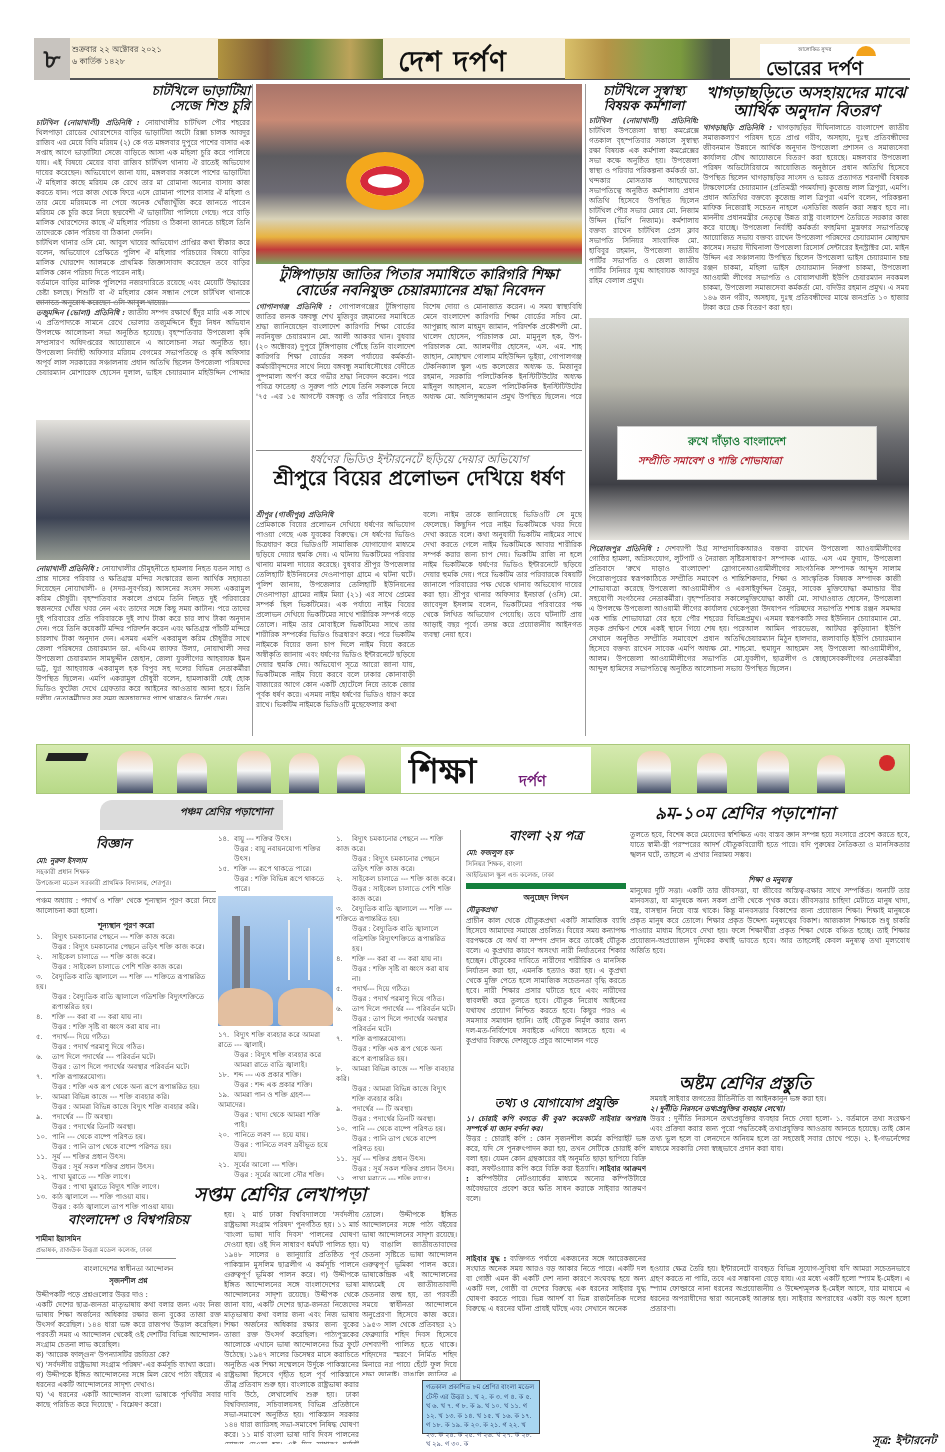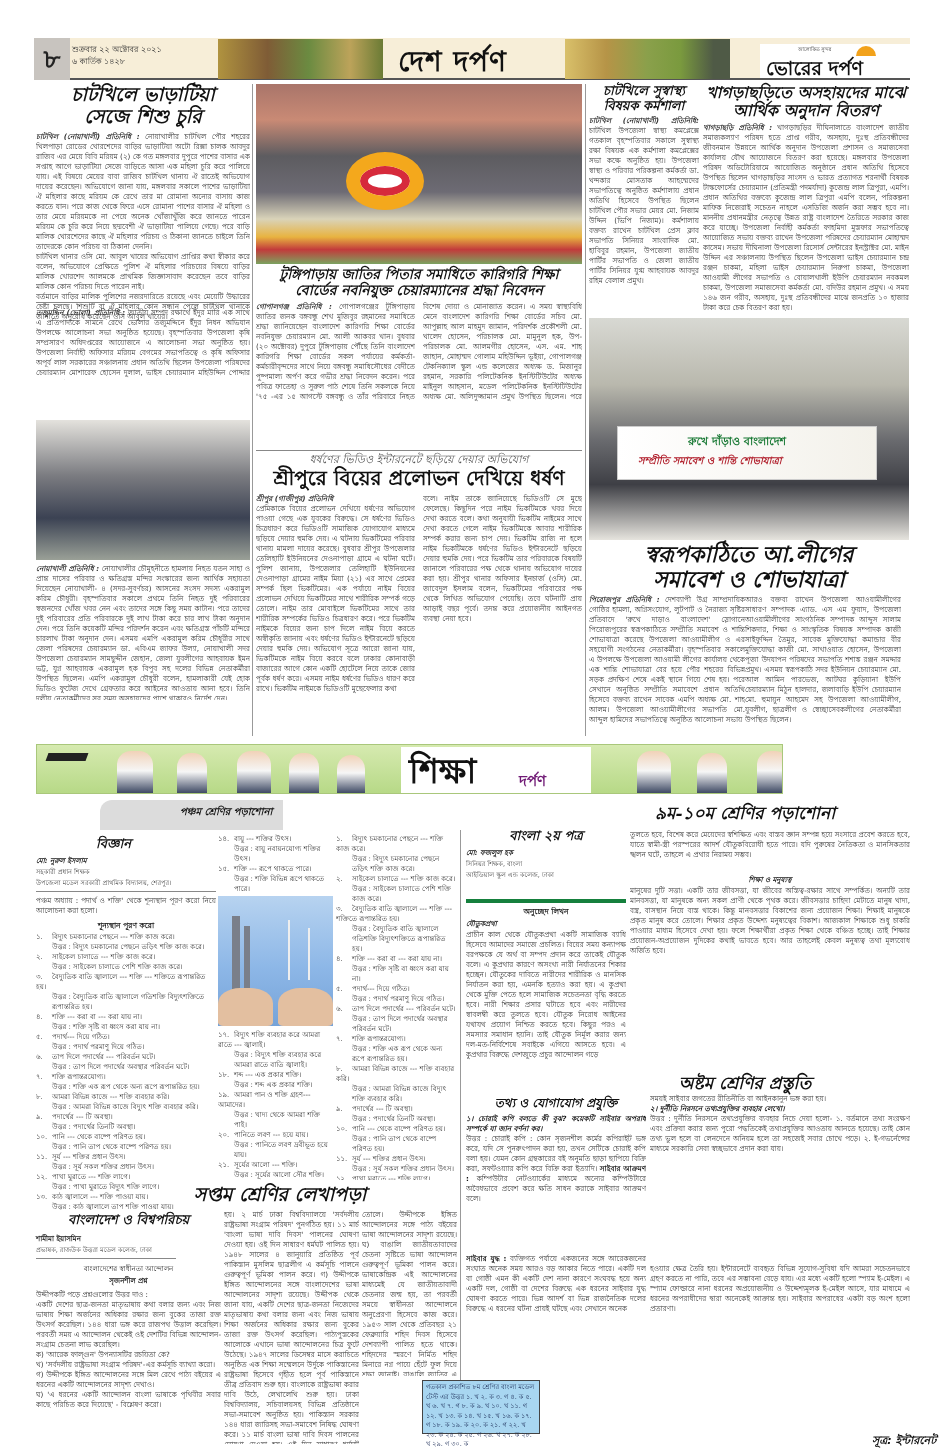--- a/index.html
+++ b/index.html
@@ -29,21 +29,21 @@
   .photo { background: #8a7a6a; overflow: hidden; }
   .photo-main { background: linear-gradient(180deg,#a9756a 0%,#c98a75 20%,#5d5c60 40%,#6d6b74 60%,#d9d3b9 75%,#e8b340 85%,#c23b3b 92%,#7ba360 100%); }
   .wreath { position:absolute; border-radius:50%; border: 14px solid #f4a81c; box-shadow: inset 0 0 0 8px #d62a3c; background:#fff; }
   .photo-rally { background: linear-gradient(180deg,#d8d9d3 0%,#b9b8ad 30%,#6a6b6f 55%,#3e3f45 75%,#e6e4de 100%); }
   .banner-rally { position:absolute; background: linear-gradient(90deg,#fff,#f3f1ea); border:1px solid #ccc; }
   .photo-police { background: linear-gradient(180deg,#e4e2dd 0%,#7a7b80 40%,#3b4253 70%,#9aa097 100%); }
   .photo-strip-a { background: linear-gradient(90deg,#b0933f,#7f5c36 30%,#6b8b41 55%,#bca35a 80%,#6b7b35); }
   .photo-strip-b { background: linear-gradient(90deg,#d9c06a,#b69447 25%,#8aa04b 50%,#7a9a3e 70%,#4f5a46 90%); }
 
   
-  .shiksha { left: 36px; top: 744px; width: 747px; height: 50px; background: linear-gradient(180deg,#d6eab0 0%,#b7d987 100%); border: 1px solid #a9c77b; overflow: hidden; }
+  .shiksha { left: 36px; top: 744px; width: 874px; height: 50px; background: linear-gradient(180deg,#d6eab0 0%,#b7d987 100%); border: 1px solid #a9c77b; overflow: hidden; }
   .shiksha-title { position:absolute; left: 364px; top: 2px; width: 190px; height: 46px; background:#fff; }
   .shiksha-big { position:absolute; left: 8px; top: -2px; font-size: 34px; font-weight: bold; color: #111; font-family: "DejaVu Serif", serif; }
   .shiksha-small { position:absolute; left: 118px; top: 22px; font-size: 15px; font-weight: bold; color:#701a75; font-family: "DejaVu Serif", serif; }
   .kid { position:absolute; background: linear-gradient(180deg,#f1d2b8 0%,#f6f6f6 45%,#2e3a57 100%); border-radius: 14px 14px 2px 2px; }
 
   .class-head { font-family: "DejaVu Serif", serif; font-style: italic; font-weight: bold; color: #111; text-align: center; }
   .pill { left: 100px; top: 800px; width: 183px; height: 30px; background: #dcdcdc; border-radius: 12px 0 0 0; }
 
   .qlist { font-size: 7px; line-height: 10px; color: #333; }
   .qlist .n { display:inline-block; width: 16px; }
@@ -69,21 +69,21 @@
 <div class="abs photo-strip photo-strip-a" style="left:218px;width:165px;"></div>
 <div class="abs section-title">দেশ দর্পণ</div>
 <div class="abs photo-strip photo-strip-b" style="left:565px;width:165px;"></div>
 <div class="abs brand">
   <div class="sun"></div>
   <div class="brand-small">আলোকিত সুন্দর</div>
   <div class="brand-name">ভোরের দর্পণ</div>
 </div>
 
 <div class="abs" style="left:36px;top:84px;width:214px;">
-  <div class="hl" style="font-size:19px;">
+  <div class="hl" style="font-size:13px;text-align:right;">
     <div>চাটখিলে ভাড়াটিয়া</div>
     <div>সেজে শিশু চুরি</div>
   </div>
   <div class="body" style="height:216px;margin-top:4px;">
     <span class="byline">চাটখিল (নোয়াখালী) প্রতিনিধি :</span>
     <span>নোয়াখালীর চাটখিল পৌর শহরের খিলপাড়া রোডের খোরশেদের বাড়ির ভাড়াটিয়া অটো রিক্সা চালক আবদুর রাজিব এর মেয়ে বিবি মরিয়ম (২) কে গত মঙ্গলবার দুপুরে পাশের বাসার এক সপ্তাহ আগে ভাড়াটিয়া সেজে বাড়িতে আসা এক মহিলা চুরি করে পালিয়ে যায়। এই বিষয়ে মেয়ের বাবা রাজিব চাটখিল থানায় ঐ রাতেই অভিযোগ দায়ের করেছেন। অভিযোগে জানা যায়, মঙ্গলবার সকালে পাশের ভাড়াটিয়া ঐ মহিলার কাছে মরিয়ম কে রেখে তার মা রোমানা অন্যের বাসায় কাজ করতে যান। পরে কাজ থেকে ফিরে এসে রোমানা পাশের বাসার ঐ মহিলা ও তার মেয়ে মরিয়মকে না পেয়ে অনেক খোঁজাখুঁজি করে জানতে পারেন মরিয়ম কে চুরি করে নিয়ে ছদ্মবেশী ঐ ভাড়াটিয়া পালিয়ে গেছে। পরে বাড়ি মালিক খোরশেদের কাছে ঐ মহিলার পরিচয় ও ঠিকানা জানতে চাইলে তিনি তাদেরকে কোন পরিচয় বা ঠিকানা দেননি।</span><br>
     <span>চাটখিল থানার ওসি মো. আবুল খায়ের অভিযোগ প্রাপ্তির কথা স্বীকার করে বলেন, অভিযোগে প্রেক্ষিতে পুলিশ ঐ মহিলার পরিচয়ের বিষয়ে বাড়ির মালিক খোরশেদ আলমকে প্রাথমিক জিজ্ঞাসাবাদ করেছেন তবে বাড়ির মালিক কোন পরিচয় দিতে পারেন নাই।</span><br>
     <span>বর্তমানে বাড়ির মালিক পুলিশের নজরদারিতে রয়েছে এবং মেয়েটি উদ্ধারের চেষ্টা চলছে। শিশুটি বা ঐ মহিলার কোন সন্ধান পেলে চাটখিল থানাকে জানাতে অনুরোধ করেছেন ওসি আবুল খায়ের।</span>
   </div>
 </div>
@@ -121,21 +121,21 @@
       <span>গোপালগঞ্জের টুঙ্গিপাড়ায় জাতির জনক বঙ্গবন্ধু শেখ মুজিবুর রহমানের সমাধিতে শ্রদ্ধা জানিয়েছেন বাংলাদেশ কারিগরি শিক্ষা বোর্ডের নবনিযুক্ত চেয়ারম্যান মো. আলী আকবর খান। বুধবার (২০ অক্টোবর) দুপুরে টুঙ্গিপাড়ায় পৌঁছে তিনি বাংলাদেশ কারিগরি শিক্ষা বোর্ডের সকল পর্যায়ের কর্মকর্তা-কর্মচারীবৃন্দদের সাথে নিয়ে বঙ্গবন্ধু সমাধিসৌধের বেদীতে পুষ্পমাল্য অর্পণ করে গভীর শ্রদ্ধা নিবেদন করেন। পরে পবিত্র ফাতেহা ও সুরুল পাঠ শেষে তিনি সকলকে নিয়ে '৭৫ -এর ১৫ আগস্টে বঙ্গবন্ধু ও তাঁর পরিবারে নিহত সকল শহীদের রুহের মাগফিরাত কামনায়, বঙ্গবন্ধুর সুযোগ্য কন্যা, গণপ্রজাতন্ত্রী বাংলাদেশ সরকারের মাননীয় প্রধানমন্ত্রী শেখ হাসিনা'র সুস্বাস্থ্য ও দীর্ঘায়ু কামনা করে</span>
     </div>
     <div class="body" style="width:159px;height:100px;">বিশেষ দোয়া ও মোনাজাত করেন। এ সময় স্বাস্থ্যবিধি মেনে বাংলাদেশ কারিগরি শিক্ষা বোর্ডের সচিব মো. আপুল্লাহ আল মাহমুদ জামান, পরিদর্শক প্রকৌশলী মো. খালেদ হোসেন, পরিচালক মো. মামুনুল হক, উপ-পরিচালক মো. আলমগীর হোসেন, এস. এম. শাহ জাহান, মোহাম্মদ গোলাম মহিউদ্দিন ভূইয়া, গোপালগঞ্জ টেকনিক্যাল স্কুল এন্ড কলেজের অধ্যক্ষ ড. মিজানুর রহমান, সরকারি পলিটেকনিক ইনস্টিটিউটের অধ্যক্ষ মাইনুল আহসান, মডেল পলিটেকনিক ইনস্টিটিউটের অধ্যক্ষ মো. অলিদুজ্জামান প্রমুখ উপস্থিত ছিলেন। পরে বাংলাদেশ কারিগরি শিক্ষা বোর্ডের নবনিযুক্ত চেয়ারম্যান মো. আলী আকবর খান বঙ্গবন্ধু ভবনে সংরক্ষিত পরিদর্শন বইয়ে মন্তব্য লিখে স্বাক্ষর করেন।</div>
   </div>
 </div>
 <div class="abs rule-h" style="left:256px;top:450px;width:326px;"></div>
 
 <div class="abs" style="left:256px;top:454px;width:326px;">
   <div class="hl" style="font-size:11px;font-weight:normal;color:#555;">ধর্ষণের ভিডিও ইন্টারনেটে ছড়িয়ে দেয়ার অভিযোগ</div>
   <div class="hl" style="font-size:20px;font-style:normal;">শ্রীপুরে বিয়ের প্রলোভন দেখিয়ে ধর্ষণ</div>
-  <div style="display:flex;gap:8px;margin-top:4px;">
+  <div style="display:flex;gap:8px;margin-top:20px;">
     <div class="body" style="width:159px;height:230px;">
       <span class="byline">শ্রীপুর (গাজীপুর) প্রতিনিধি</span><br>
       <span>প্রেমিকাকে বিয়ের প্রলোভন দেখিয়ে ধর্ষণের অভিযোগ পাওয়া গেছে এক যুবকের বিরুদ্ধে। সে ধর্ষণের ভিডিও চিত্রধারণ করে ভিডিওটি সামাজিক যোগাযোগ মাধ্যমে ছড়িয়ে দেয়ার হুমকি দেয়। এ ঘটনায় ভিকটিমের পরিবার থানায় মামলা দায়ের করেছে। বুধবার শ্রীপুর উপজেলার তেলিহাটি ইউনিয়নের দেওনাপাড়া গ্রামে এ ঘটনা ঘটে। পুলিশ জানায়, উপজেলার তেলিহাটি ইউনিয়নের দেওনাপাড়া গ্রামের নাইম মিয়া (২১) এর সাথে প্রেমের সম্পর্ক ছিল ভিকটিমের। এক পর্যায়ে নাইম বিয়ের প্রলোভন দেখিয়ে ভিকটিমের সাথে শারীরিক সম্পর্ক গড়ে তোলে। নাইম তার মোবাইলে ভিকটিমের সাথে তার শারীরিক সম্পর্কের ভিডিও চিত্রধারণ করে। পরে ভিকটিম নাইমকে বিয়ের জন্য চাপ দিলে নাইম বিয়ে করতে অস্বীকৃতি জানায় এবং ধর্ষণের ভিডিও ইন্টারনেটে ছড়িয়ে দেয়ার হুমকি দেয়। অভিযোগ সূত্রে আরো জানা যায়, ভিকটিমকে নাইম বিয়ে করবে বলে ঢাকার কোনাবাড়ী বাজারের আগে কোন একটি হোটেলে নিয়ে তাকে জোর পূর্বক ধর্ষণ করে। এসময় নাইম ধর্ষণের ভিডিও ধারণ করে রাখে। ভিকটিম নাইমকে ভিডিওটি মুছেফেলার কথা</span>
     </div>
     <div class="body" style="width:159px;height:230px;">বলে। নাইম তাকে জানিয়েছে ভিডিওটি সে মুছে ফেলেছে। কিছুদিন পরে নাইম ভিকটিমকে খবর দিয়ে দেখা করতে বলে। কথা অনুযায়ী ভিকটিম নাইমের সাথে দেখা করতে গেলে নাইম ভিকটিমকে আবার শারীরিক সম্পর্ক করার জন্য চাপ দেয়। ভিকটিম রাজি না হলে নাইম ভিকটিমকে ধর্ষণের ভিডিও ইন্টারনেটে ছড়িয়ে দেয়ার হুমকি দেয়। পরে ভিকটিম তার পরিবারকে বিষয়টি জানালে পরিবারের পক্ষ থেকে থানায় অভিযোগ দায়ের করা হয়। শ্রীপুর থানার অফিসার ইনচার্জ (ওসি) মো. জাবেদুল ইসলাম বলেন, ভিকটিমের পরিবারের পক্ষ থেকে লিখিত অভিযোগ পেয়েছি। তবে ঘটনাটি প্রায় আড়াই বছর পূর্বে। তদন্ত করে প্রয়োজনীয় আইনগত ব্যবস্থা নেয়া হবে।</div>
   </div>
 </div>
 
 <div class="abs rule-v" style="left:585px;top:84px;height:652px;"></div>
 
@@ -160,24 +160,20 @@
   </div>
 </div>
 
 <div class="abs photo photo-rally" style="left:589px;top:318px;width:320px;height:222px;">
   <div class="banner-rally" style="left:28px;top:108px;width:260px;height:54px;">
     <div style="position:absolute;left:70px;top:6px;font-size:11px;color:#1b7a36;font-weight:bold;">রুখে দাঁড়াও বাংলাদেশ</div>
     <div style="position:absolute;left:20px;top:26px;font-size:10px;color:#b01d2a;font-weight:bold;font-style:italic;">সম্প্রীতি সমাবেশ ও শান্তি শোভাযাত্রা</div>
   </div>
 </div>
 <div class="abs" style="left:589px;top:542px;width:320px;">
-  <div class="hl" style="font-size:22px;">
-    <div>স্বরূপকাঠিতে আ.লীগের</div>
-    <div>সমাবেশ ও শোভাযাত্রা</div>
-  </div>
   <div style="display:flex;gap:0;margin-top:2px;">
     <div class="body" style="width:156px;height:130px;">
       <span class="byline">পিরোজপুর প্রতিনিধি :</span>
       <span>দেশব্যাপী উগ্র সাম্প্রদায়িক গোষ্ঠির হামলা, অগ্নিসংযোগ, লুটপাট ও নৈরাজ্য সৃষ্টির প্রতিবাদে 'রুখে দাড়াও বাংলাদেশ' স্লোগানে পিরোজপুরের স্বরূপকাঠিতে সম্প্রীতি সমাবেশ ও শান্তি শোভাযাত্রা করেছে উপজেলা আওয়ামীলীগ ও এর সহযোগী সংগঠনের নেতাকর্মীরা। বৃহস্পতিবার সকালে এ উপলক্ষে উপজেলা আওয়ামী লীগের কার্যালয় থেকে এক শান্তি শোভাযাত্রা বের হয়ে পৌর শহরের বিভিন্ন সড়ক প্রদক্ষিণ শেষে একই স্থানে গিয়ে শেষ হয়। পরে সেখানে অনুষ্ঠিত সম্প্রীতি সমাবেশে প্রধান অতিথি হিসেবে বক্তব্য রাখেন সাবেক এমপি অধ্যক্ষ মো. শাহ আলম। উপজেলা আওয়ামীলীগের সভাপতি মো. আব্দুল হামিদের সভাপতিত্বে অনুষ্ঠিত আলোচনা সভায়</span>
     </div>
     <div class="body" style="width:156px;height:130px;">আরও বক্তব্য রাখেন উপজেলা আওয়ামীলীগের সাধারণ সম্পাদক এ্যাড. এস এম ফুয়াদ, উপজেলা আওয়ামীলীগের সাংগঠনিক সম্পাদক আব্দুস সালাম শিকদার, শিক্ষা ও সাংস্কৃতিক বিষয়ক সম্পাদক কাজী সাইফুদ্দিন তৈমুর, সাবেক মুক্তিযোদ্ধা কমান্ডার বীর মুক্তিযোদ্ধা কাজী মো. সাখাওয়াত হোসেন, উপজেলা পূজা উদযাপন পরিষদের সভাপতি শশাঙ্ক রঞ্জন সমদ্দার প্রমুখ। এসময় স্বরূপকাঠি সদর ইউনিয়ন চেয়ারম্যান মো. আল আমিন পারভেজ, আটঘর কুড়িয়ানা ইউপি চেয়ারম্যান মিঠুন হালদার, জলাবাড়ি ইউপি চেয়ারম্যান মো. হুমায়ুন আহমেদ সহ উপজেলা আওয়ামীলীগ, যুবলীগ, ছাত্রলীগ ও স্বেচ্ছাসেবকলীগের নেতাকর্মীরা উপস্থিত ছিলেন।</div>
   </div>
 </div>
 
 <div class="abs shiksha">
@@ -265,21 +261,21 @@
     </div>
 </div>
 
 <div class="abs rule-v" style="left:460px;top:830px;height:560px;"></div>
 
 <div class="abs class-head" style="left:580px;top:800px;width:330px;font-size:17px;">৯ম-১০ম শ্রেণির পড়াশোনা</div>
 <div class="abs" style="left:466px;top:826px;width:160px;">
   <div class="class-head" style="font-size:13px;">বাংলা ২য় পত্র</div>
   <div style="font-size:7px;font-weight:bold;font-style:italic;">মো: ফজলুল হক</div>
   <div style="font-size:6.5px;color:#444;">সিনিয়র শিক্ষক, বাংলা</div>
-  <div style="font-size:6.5px;color:#444;border-bottom:4px solid #15803d;padding-bottom:18px;">আইডিয়াল স্কুল এন্ড কলেজ, ঢাকা</div>
+  <div style="font-size:6.5px;color:#444;border-bottom:6px solid #15803d;padding-bottom:2px;">আইডিয়াল স্কুল এন্ড কলেজ, ঢাকা</div>
   <div style="font-size:7.5px;font-weight:bold;text-align:center;margin-top:3px;">অনুচ্ছেদ লিখন</div>
   <div style="font-size:7px;font-weight:bold;font-style:italic;">যৌতুকপ্রথা</div>
   <div class="body" style="height:150px;">প্রাচীন কাল থেকে যৌতুকপ্রথা একটি সামাজিক ব্যাধি হিসেবে আমাদের সমাজে প্রচলিত। বিয়ের সময় কন্যাপক্ষ বরপক্ষকে যে অর্থ বা সম্পদ প্রদান করে তাকেই যৌতুক বলে। এ কুপ্রথার কারণে অসংখ্য নারী নির্যাতনের শিকার হচ্ছেন। যৌতুকের দাবিতে নারীদের শারীরিক ও মানসিক নির্যাতন করা হয়, এমনকি হত্যাও করা হয়। এ কুপ্রথা থেকে মুক্তি পেতে হলে সামাজিক সচেতনতা বৃদ্ধি করতে হবে। নারী শিক্ষার প্রসার ঘটাতে হবে এবং নারীদের স্বাবলম্বী করে তুলতে হবে। যৌতুক নিরোধ আইনের যথাযথ প্রয়োগ নিশ্চিত করতে হবে। কিছুর পরও এ সমস্যার সমাধান হয়নি। তাই যৌতুক নির্মূল করার জন্য দল-মত-নির্বিশেষে সবাইকে এগিয়ে আসতে হবে। এ কুপ্রথার বিরুদ্ধে দেশজুড়ে প্রচুর আন্দোলন গড়ে</div>
 </div>
 <div class="abs" style="left:630px;top:830px;width:280px;">
   <div class="body" style="height:44px;">তুলতে হবে, বিশেষ করে মেয়েদের স্বশিক্ষিত এবং বাস্তব জ্ঞান সম্পন্ন হয়ে সংসারে প্রবেশ করতে হবে, যাতে স্বামী-স্ত্রী পরস্পরের আদর্শ যৌতুকবিরোধী হতে পারে। যদি পুরুষের নৈতিকতা ও মানসিকতার স্খলন ঘটে, তাহলে এ প্রথার নিরাময় সম্ভব।</div>
   <div style="font-size:7px;font-weight:bold;font-style:italic;text-align:center;">শিক্ষা ও মনুষ্যত্ব</div>
   <div class="body" style="height:176px;">মানুষের দুটি সত্তা। একটি তার জীবসত্তা, যা জীবের অস্তিত্ব-রক্ষার সাথে সম্পর্কিত। অন্যটি তার মানবসত্তা, যা মানুষকে অন্য সকল প্রাণী থেকে পৃথক করে। জীবসত্তার চাহিদা মেটাতে মানুষ খাদ্য, বস্ত্র, বাসস্থান নিয়ে ব্যস্ত থাকে। কিন্তু মানবসত্তার বিকাশের জন্য প্রয়োজন শিক্ষা। শিক্ষাই মানুষকে প্রকৃত মানুষ করে তোলে। শিক্ষার প্রকৃত উদ্দেশ্য মনুষ্যত্বের বিকাশ। আজকাল শিক্ষাকে শুধু চাকরি পাওয়ার মাধ্যম হিসেবে দেখা হয়। ফলে শিক্ষার্থীরা প্রকৃত শিক্ষা থেকে বঞ্চিত হচ্ছে। তাই শিক্ষার প্রয়োজন-অপ্রয়োজন দুদিকের কথাই ভাবতে হবে। আর তাহলেই কেবল মনুষ্যত্ব তথা মূল্যবোধ অর্জিত হবে।</div>
 </div>
 

